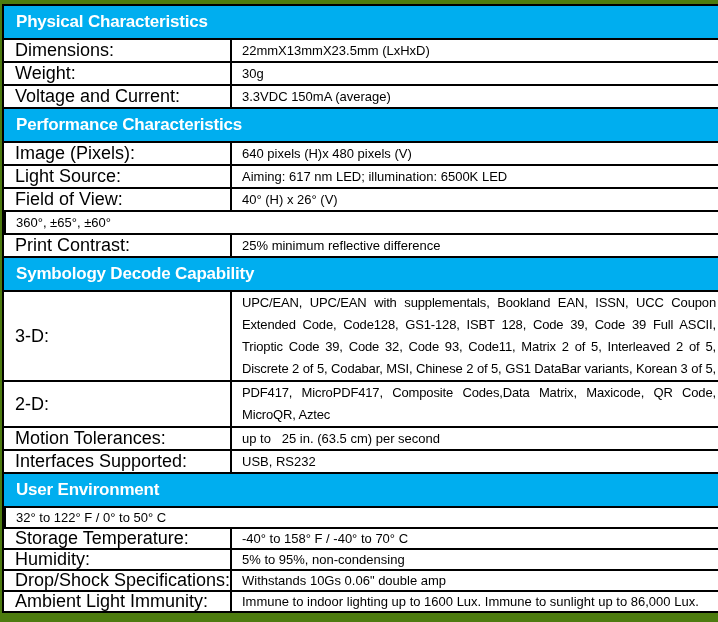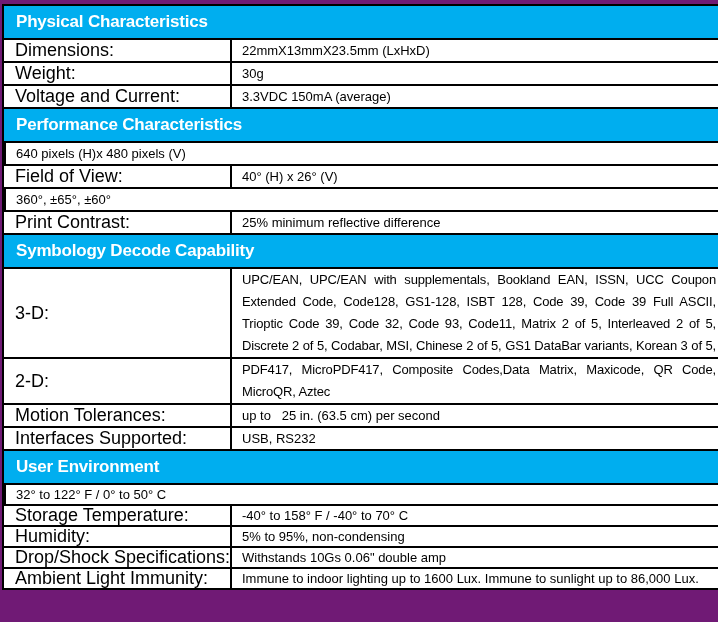--- a/index.html
+++ b/index.html
@@ -1,21 +1,21 @@
 <!DOCTYPE html>
 <html><head>
 <meta charset="utf-8">
 <style>
   * { margin: 0; padding: 0; box-sizing: border-box; }
   html, body { background: #ffffff; }
   .doc {
     position: relative;
     width: 718px;
     height: 622px;
-    background: #701a75;
+    background: #4d7c0f;
     overflow: hidden;
     font-family: "Liberation Sans", sans-serif;
     color: #000000;
   }
   .spec-table {
     position: absolute;
     top: 4px;
     left: 2px;
     width: 716px;
     border-top: 2px solid #000000;
@@ -95,21 +95,26 @@
     </div>
     <div class="row h23">
       <div class="cell-label">Voltage and Current:</div>
       <div class="cell-value">3.3VDC 150mA (average)</div>
     </div>
 
     <div class="sec-header">
       <span class="sec-title">Performance Characteristics</span>
     </div>
     <div class="row h23">
+      <div class="cell-label">Image (Pixels):</div>
       <div class="cell-value">640 pixels (H)x 480 pixels (V)</div>
+    </div>
+    <div class="row h23">
+      <div class="cell-label">Light Source:</div>
+      <div class="cell-value">Aiming: 617 nm LED; illumination: 6500K LED</div>
     </div>
     <div class="row h23">
       <div class="cell-label">Field of View:</div>
       <div class="cell-value">40° (H) x 26° (V)</div>
     </div>
     <div class="row h23">
       <div class="cell-value">360°, ±65°, ±60°</div>
     </div>
     <div class="row h23">
       <div class="cell-label">Print Contrast:</div>

